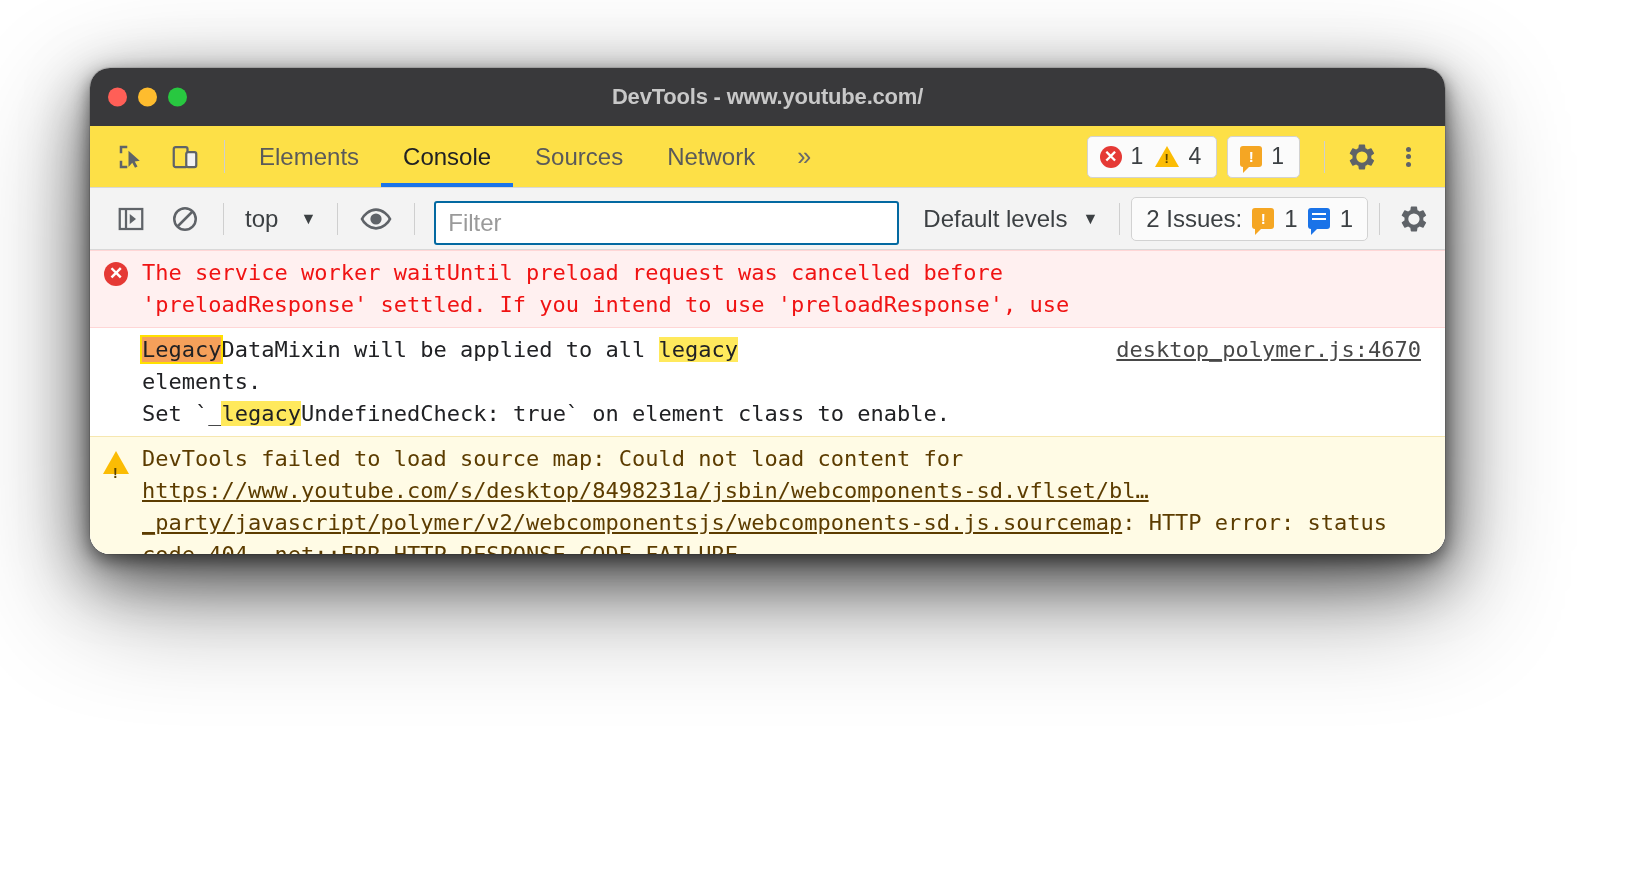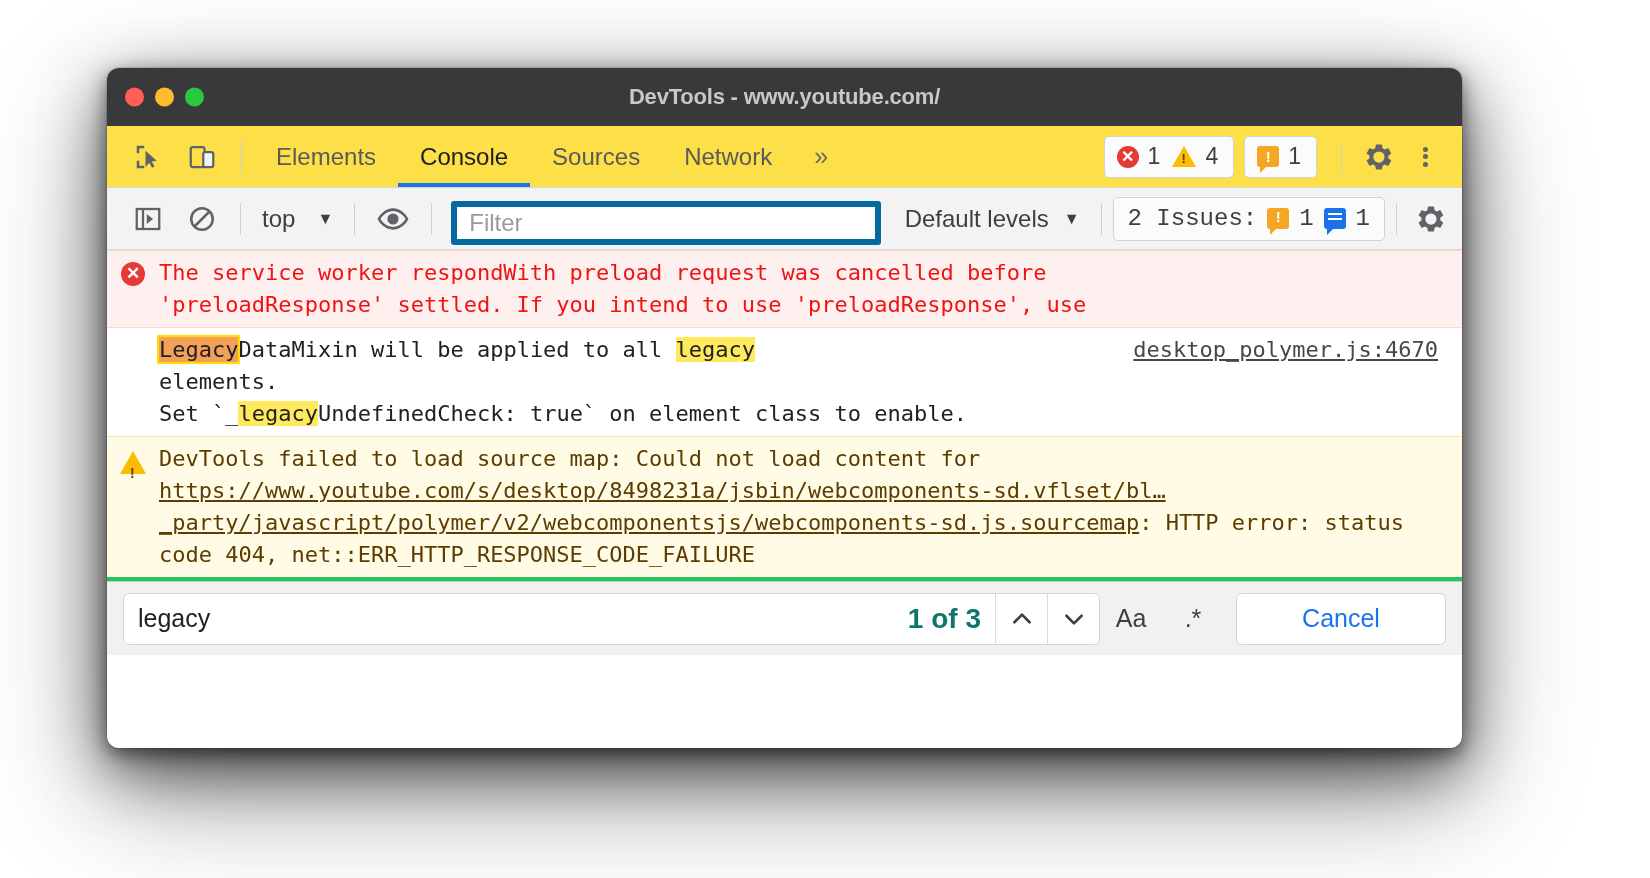--- a/index.html
+++ b/index.html
@@ -13,23 +13,23 @@
 
   
   #page {
     position: relative;
     width: 1650px; height: 878px;
     background: #ffffff;
   }
 
   #window {
     position: absolute;
-    left: 107px; top: 68px;
-    width: 1355px; height: 680px;
-    border-radius: 12px;
+    left: 90px; top: 68px;
+    width: 1355px; height: 486px;
+    border-radius: 20px;
     background: #ffffff;
     overflow: hidden;
     box-shadow:
       0 0 0 1px rgba(0,0,0,0.10),
       0 6px 18px rgba(0,0,0,0.50),
       0 22px 60px rgba(0,0,0,0.55),
       0 40px 120px rgba(0,0,0,0.45);
   }
 
   
@@ -206,21 +206,21 @@
   .ctx-select {
     display: flex; align-items: center; gap: 22px;
     font-size: 24px; color: #3c4043;
     padding: 0 10px; cursor: pointer;
   }
   .caret { font-size: 16px; color: #3c4043; }
   .filter-input {
     flex: 1;
     height: 44px;
     margin: 9px 14px 0 8px;
-    border: 6px solid #0369a1;
+    border: 2px solid #0369a1;
     border-radius: 3px;
     background: #ffffff;
     font-size: 24px;
     color: #202124;
     padding: 0 12px;
     font-family: "Liberation Sans", sans-serif;
     outline: none;
   }
   .filter-input::placeholder { color: #9a9a9a; }
   .levels-select {
@@ -232,21 +232,20 @@
     display: flex; align-items: center; gap: 10px;
     border: 1px solid #d2d2d2;
     border-radius: 5px;
     background: #fbfbfb;
     height: 44px;
     padding: 0 14px;
     font-size: 24px;
     color: #3c4043;
     cursor: pointer;
     white-space: nowrap;
-    font-family: Liberation Mono, monospace;
   }
 
   
   .console {
     background: #ffffff;
     font-family: "DejaVu Sans Mono", "Liberation Mono", monospace;
     font-size: 22px;
     line-height: 32px;
   }
   .msg {
@@ -505,21 +504,21 @@
       </div>
     </div>
 
     <div class="console">
 
       <div class="msg msg-error">
         <div class="gutter">
           <span class="err-glyph">✕</span>
         </div>
         <div class="body">
-          <div>The service worker respondWith preload request was cancelled before</div>
+          <div>The service worker waitUntil preload request was cancelled before</div>
           <div>'preloadResponse' settled. If you intend to use 'preloadResponse', use</div>
         </div>
       </div>
 
       <div class="msg msg-log">
         <div class="gutter"></div>
         <div class="body">
           <a class="src-link">desktop_polymer.js:4670</a>
           <div><span class="hl-active">Legacy</span><span>DataMixin will be applied to all </span><span class="hl">legacy</span></div>
           <div>elements.</div>

